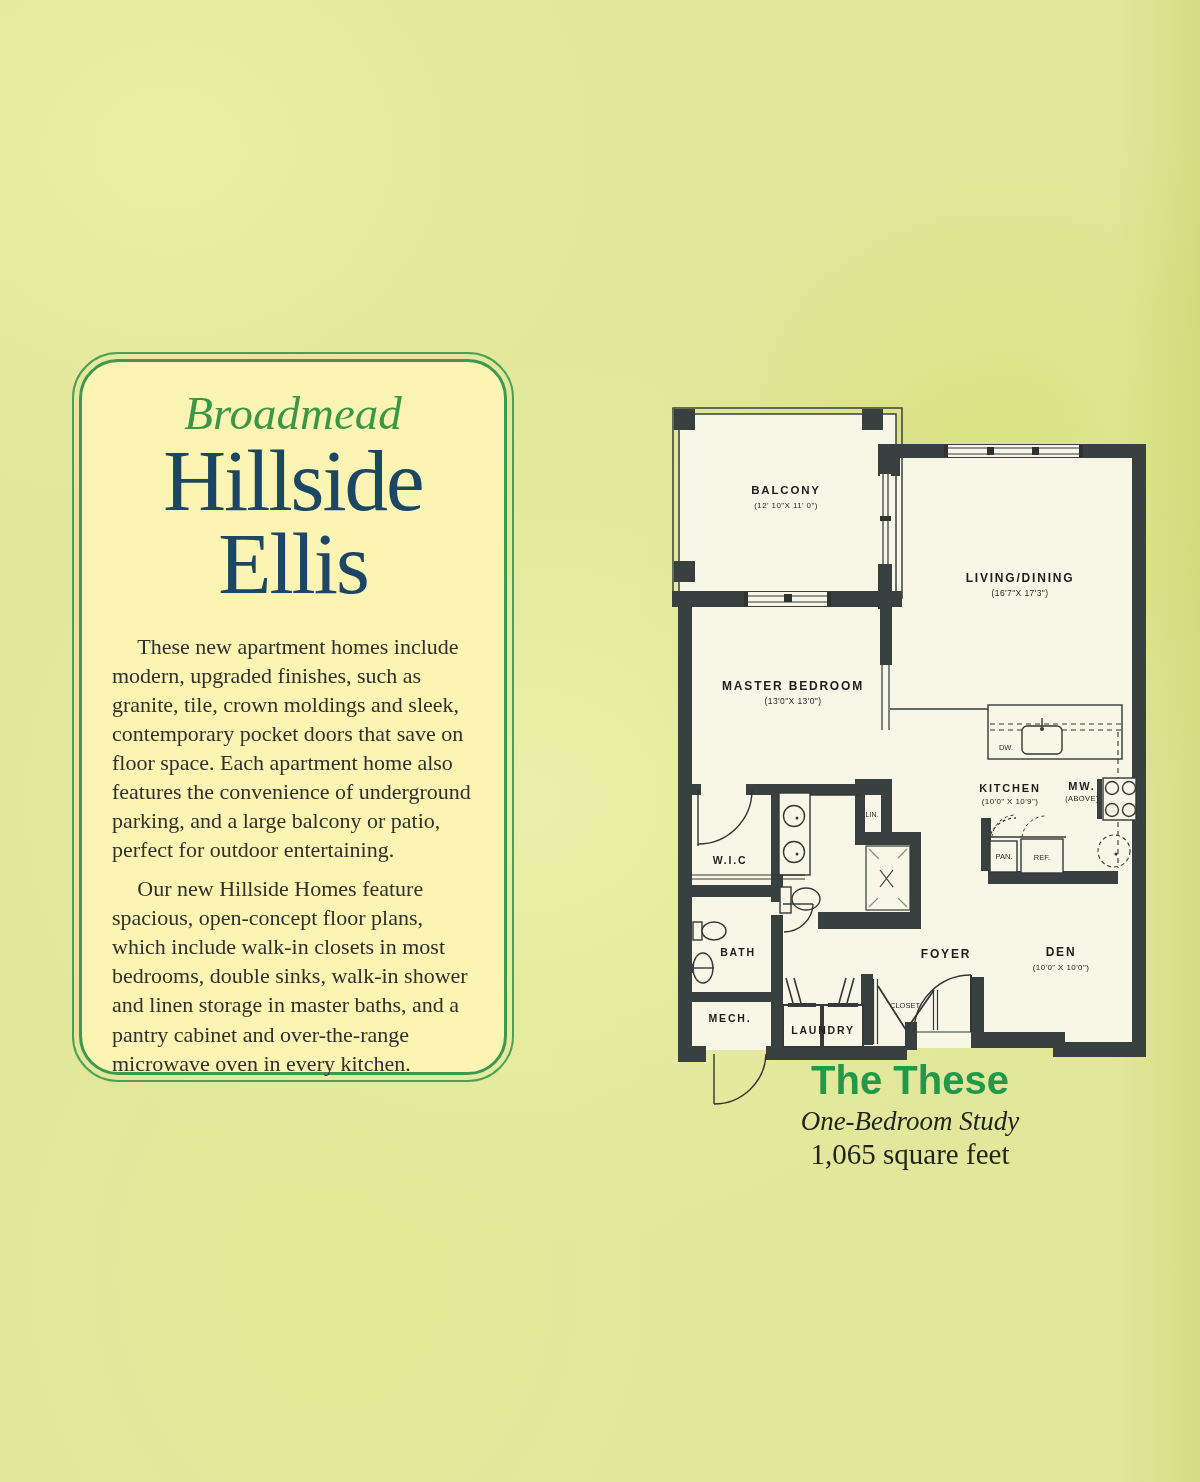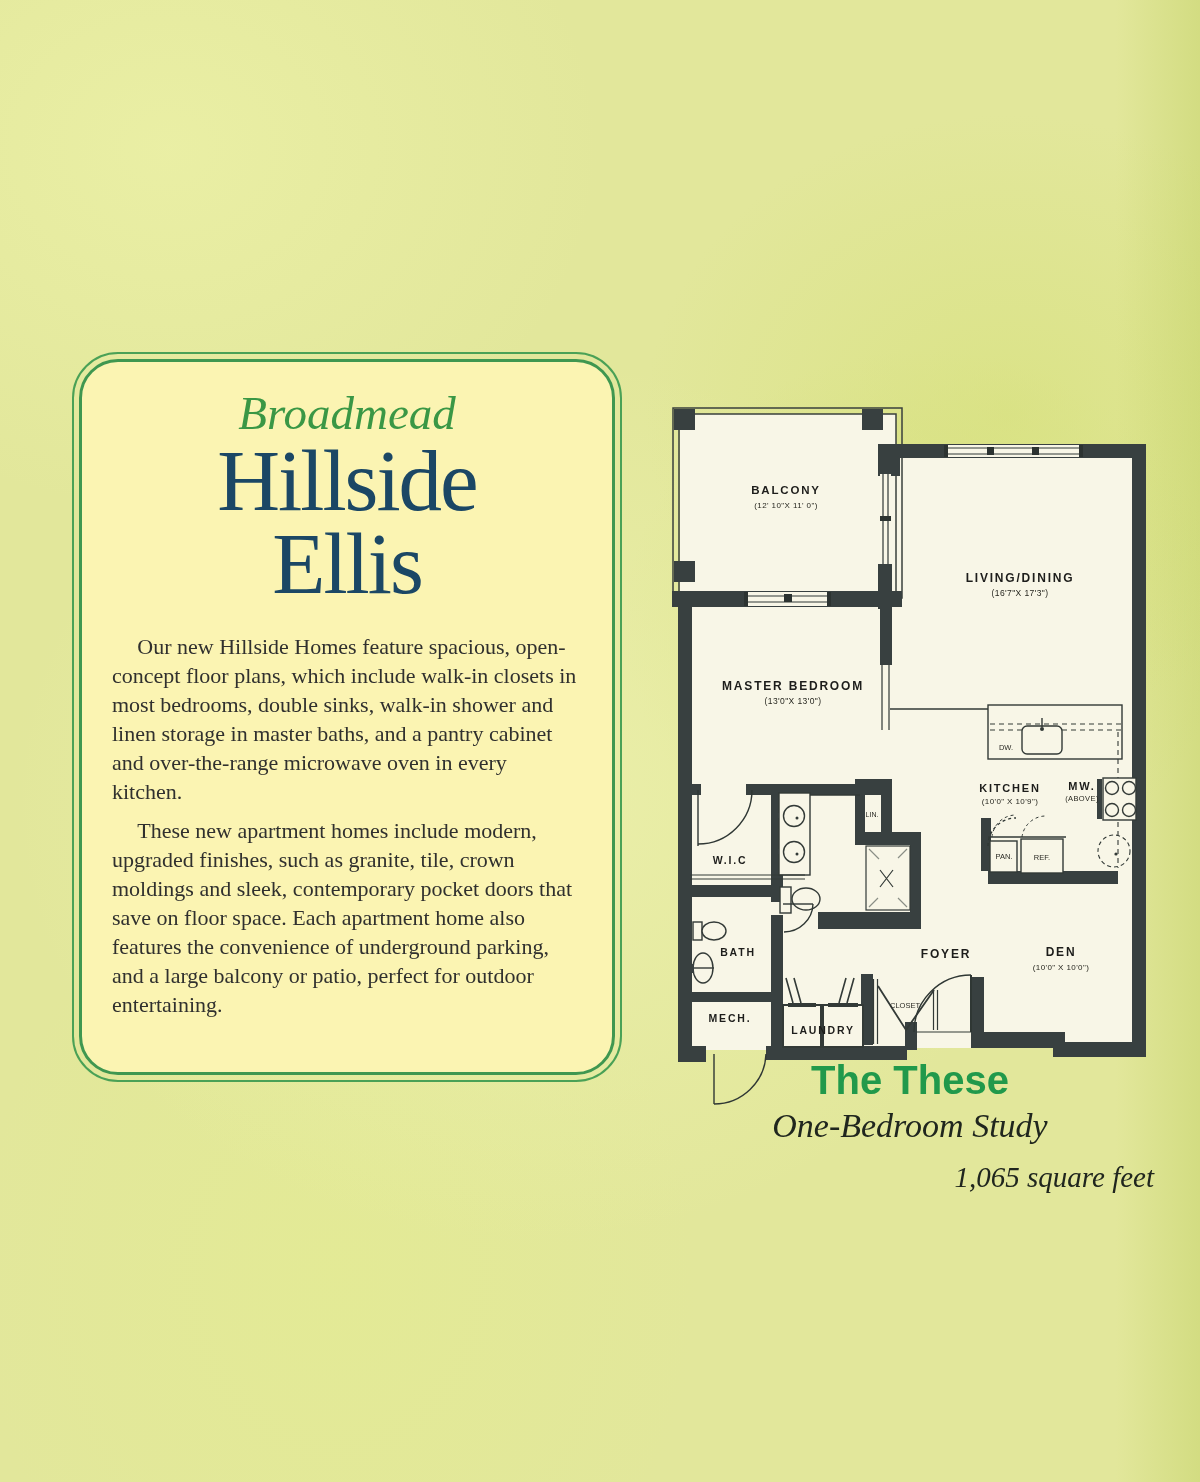--- a/index.html
+++ b/index.html
@@ -7,53 +7,53 @@
   .page{position:relative;width:1200px;height:1482px;overflow:hidden;
     background:
       linear-gradient(90deg, rgba(0,0,0,0) 93%, rgba(186,203,88,.38) 100%),
       radial-gradient(620px 520px at 14% 10%, rgba(235,240,166,.85), rgba(235,240,166,0) 70%),
       radial-gradient(520px 430px at 84% 28%, rgba(212,223,118,.55), rgba(212,223,118,0) 70%),
       radial-gradient(720px 620px at 44% 54%, rgba(238,242,175,.70), rgba(238,242,175,0) 72%),
       radial-gradient(430px 390px at 77% 42%, rgba(206,218,108,.45), rgba(206,218,108,0) 70%),
       radial-gradient(520px 620px at 28% 86%, rgba(228,236,146,.60), rgba(228,236,146,0) 70%),
       #e2e79b;}
   
-  .card{position:absolute;left:72px;top:352px;width:550px;height:730px;box-sizing:border-box;
+  .card{position:absolute;left:72px;top:352px;width:442px;height:730px;box-sizing:border-box;
     border:2px solid #4aa156;border-radius:46px;padding:5px;}
   .card-inner{box-sizing:border-box;width:100%;height:100%;border:3px solid #3f9750;
     border-radius:39px;background:#fbf4b2;padding:22px 24px 0 24px;}
   .brand{font-style:italic;font-size:47px;line-height:1;color:#3a9745;text-align:center;margin:6px 0 2px 0;}
   .big-title{font-size:87px;line-height:.88;letter-spacing:-2px;color:#1b4765;text-align:center;margin:6px 0 0 0;font-weight:normal;}
   .copy{margin-top:30px;padding:0 6px;color:#30302e;font-size:22px;line-height:1.32;}
   .copy p{margin:0 0 10px 0;text-indent:1.15em;}
   
   .plan{position:absolute;left:666px;top:398px;width:484px;height:715px;}
   .plan svg{display:block;width:100%;height:100%;}
   .room-label{font-family:"Liberation Sans",sans-serif;font-weight:bold;fill:#1d1d1b;letter-spacing:1.8px;}
   .room-dims{font-family:"Liberation Sans",sans-serif;fill:#26261f;letter-spacing:.4px;}
   .tiny-label{font-family:"Liberation Sans",sans-serif;fill:#2a2a24;}
   
   .caption{position:absolute;left:666px;top:1058px;width:488px;text-align:center;}
   .caption .name{font-family:"Liberation Sans",sans-serif;font-weight:bold;font-size:40px;line-height:1.1;color:#21994b;letter-spacing:0;}
-  .caption .sub{font-style:italic;font-size:34px;line-height:1.15;color:#20261e;margin-top:4px;}
-  .caption .area{font-style:italic;font-size:29px;line-height:1.15;color:#20261e;margin-top:16px;text-align:right;}
+  .caption .sub{font-style:italic;font-size:27px;line-height:1.15;color:#20261e;margin-top:4px;}
+  .caption .area{font-size:29px;line-height:1.15;color:#20261e;margin-top:1px;}
 </style>
 </head>
 <body>
 
 <div class="page">
 
   <div class="card">
     <div class="card-inner">
       <div class="brand">Broadmead</div>
       <div class="big-title">Hillside</div>
       <div class="big-title">Ellis</div>
       <div class="copy">
+        <p>These new apartment homes include modern, upgraded finishes, such as granite, tile, crown moldings and sleek, contemporary pocket doors that save on floor space. Each apartment home also features the convenience of underground parking, and a large balcony or patio, perfect for outdoor entertaining.</p>
         <p>Our new Hillside Homes feature spacious, open-concept floor plans, which include walk-in closets in most bedrooms, double sinks, walk-in shower and linen storage in master baths, and a pantry cabinet and over-the-range microwave oven in every kitchen.</p>
-        <p>These new apartment homes include modern, upgraded finishes, such as granite, tile, crown moldings and sleek, contemporary pocket doors that save on floor space. Each apartment home also features the convenience of underground parking, and a large balcony or patio, perfect for outdoor entertaining.</p>
       </div>
     </div>
   </div>
 
   <div class="plan">
   <svg viewBox="0 0 484 715" xmlns="http://www.w3.org/2000/svg">
 
     <g>
       <rect x="14" y="16" width="216" height="178" fill="#f8f6e7"></rect>
       <rect x="216" y="46" width="262" height="604" fill="#f8f6e7"></rect>

